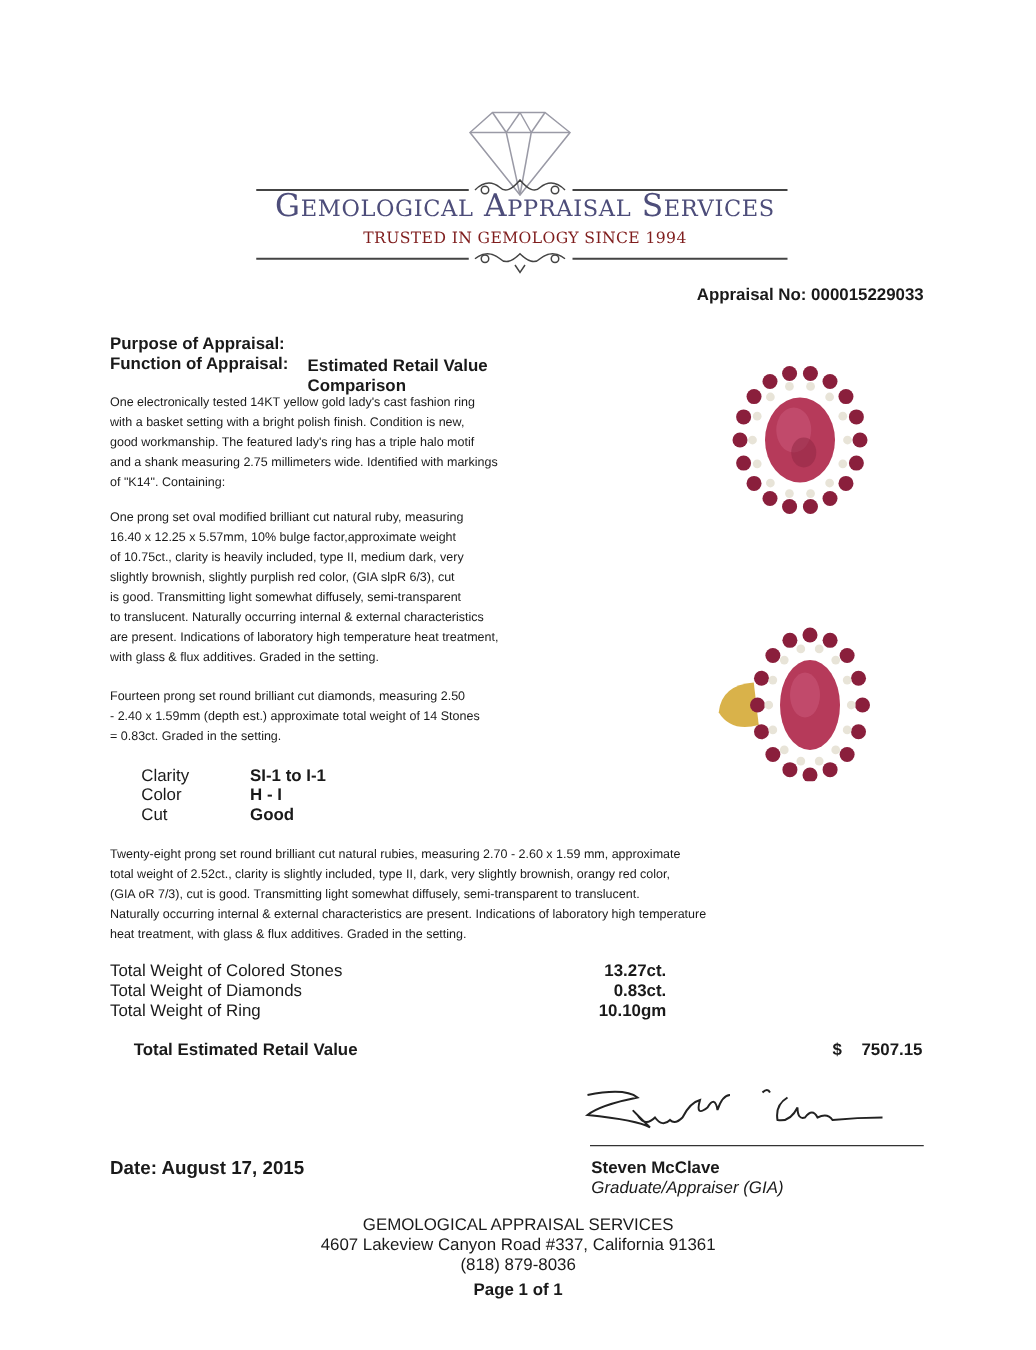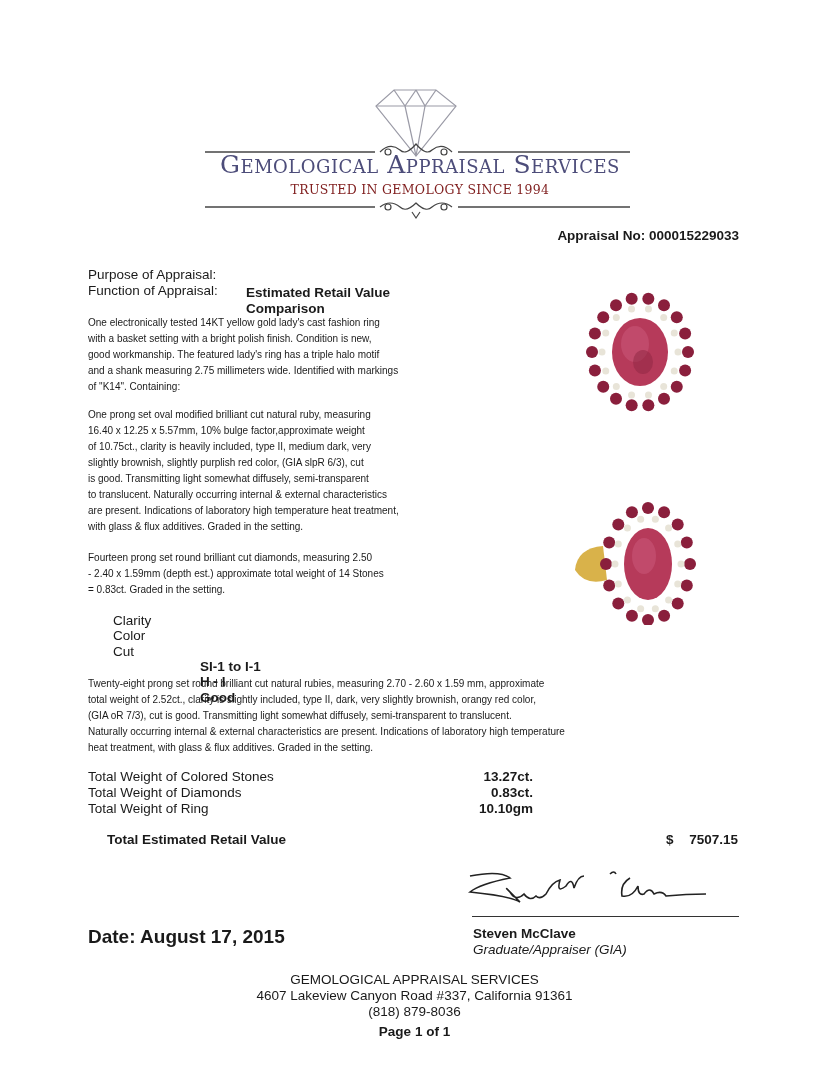--- a/index.html
+++ b/index.html
@@ -1,31 +1,31 @@
 <!DOCTYPE html>
 <html><head>
   <meta charset="utf-8">
   <style>
     html, body { margin: 0; padding: 0; background: #ffffff; }
     body { width: 829px; height: 1080px; position: relative; overflow: hidden; font-family: "Liberation Sans", sans-serif; color: #1a1a1a; }
     .logo-svg { position: absolute; left: 200px; top: 82px; width: 440px; height: 140px; }
     .brand-name { position: absolute; left: 200px; top: 150px; width: 440px; text-align: center; font-family: "DejaVu Serif", serif; font-size: 25px; letter-spacing: 0.5px; color: #4d4d7a; font-variant: small-caps; white-space: nowrap; }
     .brand-tag { position: absolute; left: 200px; top: 182px; width: 440px; text-align: center; font-family: "DejaVu Serif", serif; font-size: 12.5px; letter-spacing: 0.3px; color: #7f1d1d; white-space: nowrap; }
     .appraisal-no { position: absolute; right: 90px; top: 228px; font-weight: bold; font-size: 13.5px; }
-    .kv-label { position: absolute; left: 88px; font-size: 13.5px; }
+    .kv-label { position: absolute; left: 88px; font-size: 13.5px; font-weight: bold; }
     .kv-val { position: absolute; left: 246px; font-size: 13.5px; font-weight: bold; margin-top: 18px; }
     .para { position: absolute; left: 88px; font-size: 10px; line-height: 16px; white-space: pre-line; }
     .grade-label { position: absolute; left: 113px; font-size: 13.5px; }
-    .grade-val { position: absolute; left: 200px; font-size: 13.5px; font-weight: bold; margin-top: 46px; }
+    .grade-val { position: absolute; left: 200px; font-size: 13.5px; font-weight: bold; }
     .tw-label { position: absolute; left: 88px; font-size: 13.5px; }
     .tw-val { position: absolute; right: 296px; font-size: 13.5px; font-weight: bold; text-align: right; }
     .total-label { position: absolute; left: 88px; top: 832px; font-size: 13.5px; font-weight: bold; margin-left: 19px; }
     .total-cur { position: absolute; left: 666px; top: 832px; font-size: 13.5px; font-weight: bold; }
     .total-val { position: absolute; right: 91px; top: 832px; font-size: 13.5px; font-weight: bold; }
-    .date { position: absolute; left: 88px; top: 926px; font-size: 19px; font-weight: bold; }
+    .date { position: absolute; left: 88px; top: 926px; font-size: 15px; font-weight: bold; }
     .sig-svg { position: absolute; left: 460px; top: 862px; width: 280px; height: 60px; }
     .sig-line { position: absolute; left: 472px; top: 916px; width: 267px; height: 1px; background: #333; }
     .signer { position: absolute; left: 473px; top: 926px; font-size: 13.5px; font-weight: bold; }
     .signer-title { position: absolute; left: 473px; top: 942px; font-size: 13.5px; font-style: italic; }
     .footer { position: absolute; left: 0; width: 829px; text-align: center; font-size: 13.5px; }
     .ring-top { position: absolute; left: 585px; top: 292px; width: 110px; height: 120px; }
     .ring-side { position: absolute; left: 570px; top: 500px; width: 130px; height: 125px; }
   </style>
 </head>
 <body>

